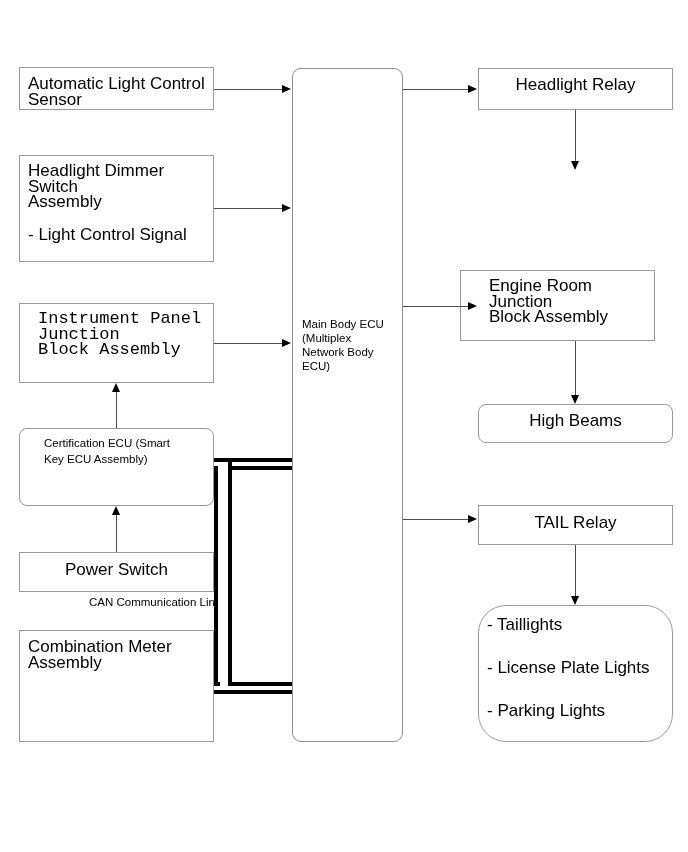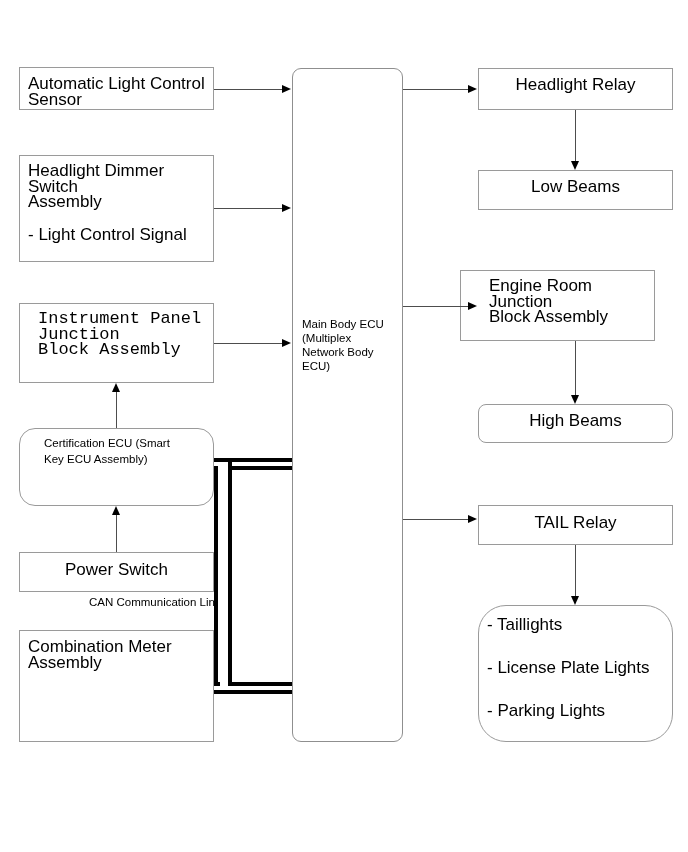--- a/index.html
+++ b/index.html
@@ -49,21 +49,21 @@
     border: 1px solid #8f8f8f;
     border-radius: 9px;
     background: #ffffff;
     font-size: 11.5px;
     line-height: 14px;
   }
   .ecu-round {
     position: absolute;
     box-sizing: border-box;
     border: 1px solid #9a9a9a;
-    border-radius: 16px;
+    border-radius: 8px;
     background: #ffffff;
     font-size: 11.5px;
     line-height: 15.5px;
   }
   .ln {
     position: absolute;
     background: #4d4d4d;
   }
   .lnh { height: 1px; }
   .lnv { width: 1px; }
@@ -144,23 +144,20 @@
     <div style="position:absolute; left:9px; top:248px; white-space:pre-line;">Main Body ECU
 (Multiplex
 Network Body
 ECU)</div>
   </div>
 
   <div class="box" style="left:478px; top:68px; width:195px; height:42px;">
     <div class="txt" style="top:8px; text-align:center;">Headlight Relay</div>
   </div>
 
-  <div class="box" style="left:478px; top:170px; width:195px; height:40px;">
-    <div class="txt" style="top:8px; text-align:center;">Low Beams</div>
-  </div>
 
   <div class="box" style="left:460px; top:270px; width:195px; height:71px;">
     <div class="txt" style="top:7px; padding-left:28px;">Engine Room Junction
 Block Assembly</div>
   </div>
 
   <div class="box" style="left:478px; top:404px; width:195px; height:39px;border-radius:8px;">
     <div class="txt" style="top:8px; text-align:center;">High Beams</div>
   </div>
 

